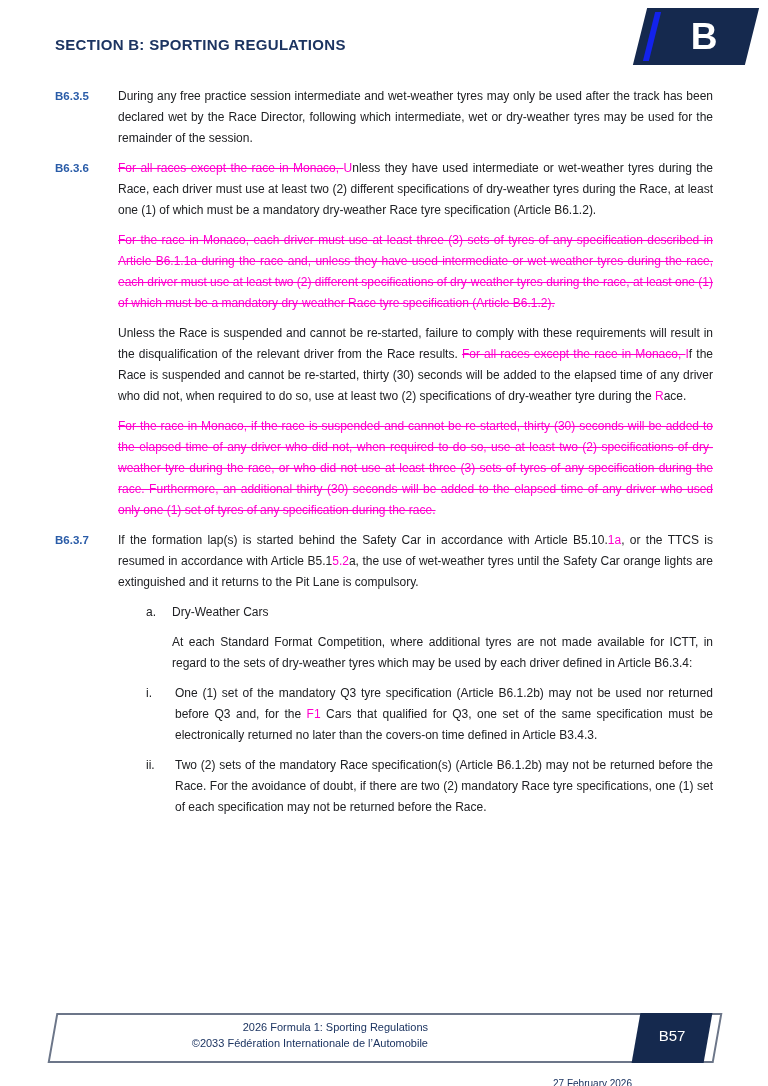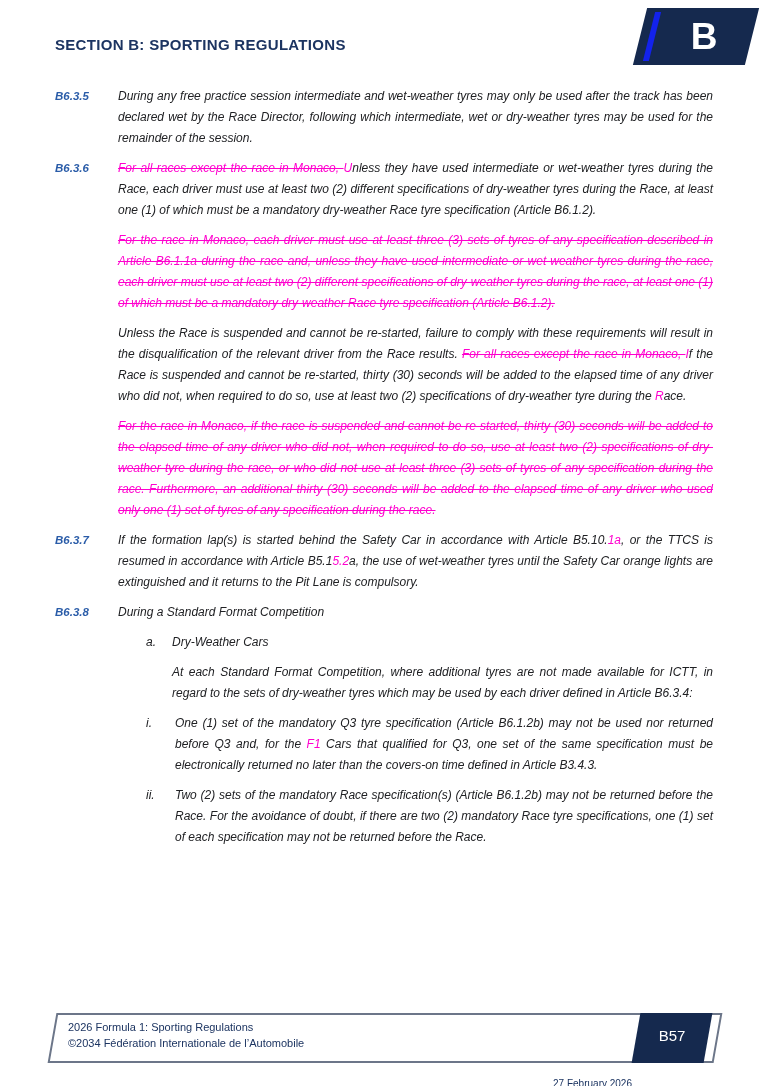--- a/index.html
+++ b/index.html
@@ -32,21 +32,21 @@
     position:absolute;left:649px;top:12px;width:6px;height:49px;
     background:var(--stripe-blue);transform:skewX(-14deg);
   }
   .badge-letter{
     position:absolute;left:676px;top:13px;width:56px;text-align:center;
     font-size:37px;font-weight:700;color:#ffffff;line-height:48px;
   }
   
   .doc{
     position:absolute;left:55px;top:86px;width:658px;
-    font-size:12px;line-height:21px;color:var(--body-ink);font-style:italic;
+    font-size:12px;line-height:21px;color:var(--body-ink);
   }
   .block{position:relative;margin-bottom:9px;text-align:justify;}
   .lvl0{padding-left:63px;}
   .lvl1{padding-left:117px;}
   .lvl2{padding-left:120px;}
   .artnum{
     position:absolute;left:0;top:0;
     color:var(--artnum-blue);font-weight:700;font-size:11.5px;
   }
   .marker{position:absolute;left:91px;top:0;color:var(--body-ink);}
@@ -58,21 +58,21 @@
     position:absolute;left:52px;top:1013px;width:666px;height:50px;
     border:2px solid var(--frame-gray);transform:skewX(-10deg);
     background:#ffffff;
   }
   .footer-badge{
     position:absolute;left:636px;top:1013px;width:72px;height:50px;
     background:var(--badge-navy);transform:skewX(-10deg);
   }
   .footer-left{
     position:absolute;left:68px;top:1019px;width:360px;
-    font-size:11px;line-height:16px;color:var(--navy);
+    font-size:11px;line-height:16px;color:var(--navy);text-align:right;
   }
   .footer-right{
     position:absolute;left:440px;top:1076px;width:192px;text-align:right;
     font-size:10px;line-height:16px;color:var(--navy);
   }
   .footer-pageno{
     position:absolute;left:646px;top:1027px;width:52px;text-align:center;
     font-size:15px;font-weight:400;color:#ffffff;
   }
 </style>
@@ -84,30 +84,29 @@
 <div class="badge-stripe"></div>
 <div class="badge-letter">B</div>
 
 <div class="doc">
     <div class="block lvl0"><span class="artnum">B6.3.5</span><span class="seg-n">During any free practice session intermediate and wet-weather tyres may only be used after the track has been declared wet by the Race Director, following which intermediate, wet or dry-weather tyres may be used for the remainder of the session.</span></div>
     <div class="block lvl0"><span class="artnum">B6.3.6</span><span class="seg-del">For all races except the race in Monaco, </span><span class="seg-ins">U</span><span class="seg-n">nless they have used intermediate or wet-weather tyres during the Race, each driver must use at least two (2) different specifications of dry-weather tyres during the Race, at least one (1) of which must be a mandatory dry-weather Race tyre specification (Article B6.1.2).</span></div>
     <div class="block lvl0"><span class="seg-del">For the race in Monaco, each driver must use at least three (3) sets of tyres of any specification described in Article B6.1.1a during the race and, unless they have used intermediate or wet-weather tyres during the race, each driver must use at least two (2) different specifications of dry-weather tyres during the race, at least one (1) of which must be a mandatory dry-weather Race tyre specification (Article B6.1.2).</span></div>
     <div class="block lvl0"><span class="seg-n">Unless the Race is suspended and cannot be re-started, failure to comply with these requirements will result in the disqualification of the relevant driver from the Race results. </span><span class="seg-del">For all races except the race in Monaco, </span><span class="seg-ins">I</span><span class="seg-n">f the Race is suspended and cannot be re-started, thirty (30) seconds will be added to the elapsed time of any driver who did not, when required to do so, use at least two (2) specifications of dry-weather tyre during the </span><span class="seg-ins">R</span><span class="seg-n">ace.</span></div>
     <div class="block lvl0"><span class="seg-del">For the race in Monaco, if the race is suspended and cannot be re-started, thirty (30) seconds will be added to the elapsed time of any driver who did not, when required to do so, use at least two (2) specifications of dry-weather tyre during the race, or who did not use at least three (3) sets of tyres of any specification during the race. Furthermore, an additional thirty (30) seconds will be added to the elapsed time of any driver who used only one (1) set of tyres of any specification during the race.</span></div>
     <div class="block lvl0"><span class="artnum">B6.3.7</span><span class="seg-n">If the formation lap(s) is started behind the Safety Car in accordance with Article B5.10.</span><span class="seg-ins">1a</span><span class="seg-n">, or the TTCS is resumed in accordance with Article B5.1</span><span class="seg-ins">5.2</span><span class="seg-n">a, the use of wet-weather tyres until the Safety Car orange lights are extinguished and it returns to the Pit Lane is compulsory.</span></div>
-    <div class="block lvl0"><span class="artnum">B6.3.8</span><span class="seg-n">During a Standard Format Competition</span></div>
     <div class="block lvl1"><span class="marker">a.</span><span class="seg-n">Dry-Weather Cars</span></div>
     <div class="block lvl1"><span class="seg-n">At each Standard Format Competition, where additional tyres are not made available for ICTT, in regard to the sets of dry-weather tyres which may be used by each driver defined in Article B6.3.4:</span></div>
     <div class="block lvl2"><span class="marker">i.</span><span class="seg-n">One (1) set of the mandatory Q3 tyre specification (Article B6.1.2b) may not be used nor returned before Q3 and, for the </span><span class="seg-ins">F1</span><span class="seg-n"> Cars that qualified for Q3, one set of the same specification must be electronically returned no later than the covers-on time defined in Article B3.4.3.</span></div>
     <div class="block lvl2"><span class="marker">ii.</span><span class="seg-n">Two (2) sets of the mandatory Race specification(s) (Article B6.1.2b) may not be returned before the Race. For the avoidance of doubt, if there are two (2) mandatory Race tyre specifications, one (1) set of each specification may not be returned before the Race.</span></div>
   </div>
 
 <div class="footer-frame"></div>
 <div class="footer-badge"></div>
 <div class="footer-left">
   <div>2026 Formula 1: Sporting Regulations</div>
-  <div>©2034 Fédération Internationale de l’Automobile</div>
+  <div>©2033 Fédération Internationale de l’Automobile</div>
 </div>
 <div class="footer-right">
   <div>27 February 2026</div>
   <div>Issue 05</div>
 </div>
 <div class="footer-pageno">B57</div>
 
 </body></html>

